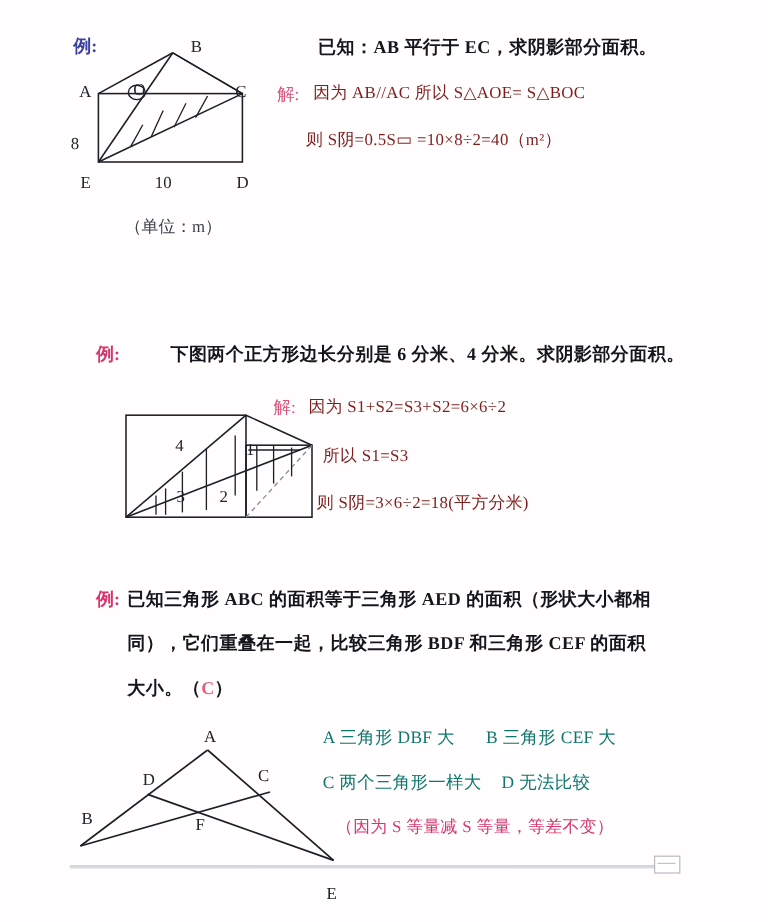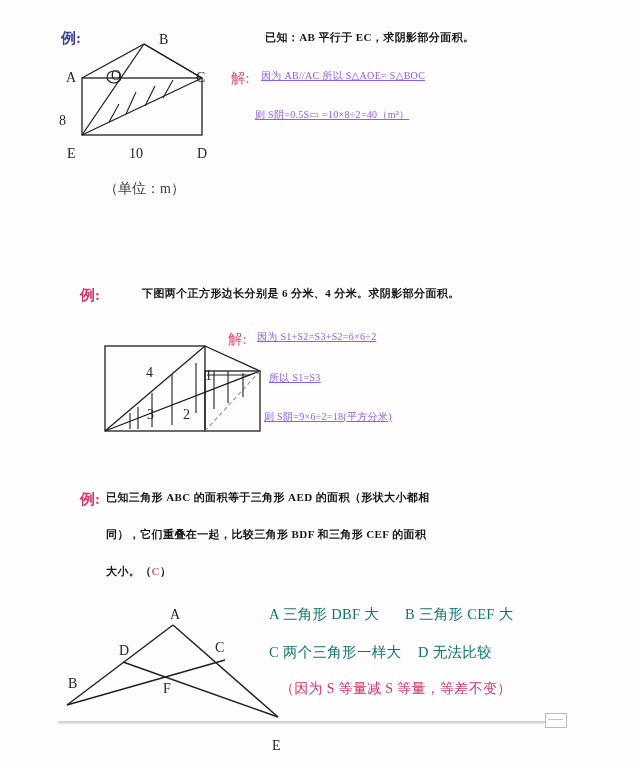--- a/index.html
+++ b/index.html
@@ -30,35 +30,34 @@
     font-family: "Liberation Serif", "DejaVu Serif", serif;
   }
   .ex-mark-blue {
     color: #3a3fa0;
     font-weight: bold;
     font-size: 15px;
   }
   .stmt {
     color: #15161c;
     font-weight: bold;
-    font-size: 11px;
+    font-size: 15px;
     letter-spacing: 0.4px;
     white-space: nowrap;
   }
   .sol-label {
     color: #d9547e;
     font-size: 14.5px;
     white-space: nowrap;
   }
   .sol-text {
-    color: #8b5cf6;
-    font-size: 10px;
+    color: #7f1d1d;
+    font-size: 14px;
     white-space: nowrap;
     letter-spacing: 0.3px;
-    text-decoration: underline;
   }
   .unit-note {
     color: #3a3d46;
     font-size: 14px;
     white-space: nowrap;
   }
   .opt-text {
     color: #0f766e;
     font-size: 14.5px;
     white-space: nowrap;
@@ -160,21 +159,21 @@
   <div class="abs ex-mark" style="left:80px; top:286px;">例:</div>
 
   <div class="abs stmt" style="left:106px; top:286px;margin-left:36px;">下图两个正方形边长分别是 6 分米、4 分米。求阴影部分面积。</div>
 
   <div class="abs sol-label" style="left:228px; top:330px;">解:</div>
 
   <div class="abs sol-text" style="left:257px; top:330px;">因为 S1+S2=S3+S2=6×6÷2</div>
 
   <div class="abs sol-text" style="left:269px; top:371px;">所以 S1=S3</div>
 
-  <div class="abs sol-text" style="left:264px; top:410px;">则 S阴=9×6÷2=18(平方分米)</div>
+  <div class="abs sol-text" style="left:264px; top:410px;">则 S阴=3×6÷2=18(平方分米)</div>
 
   <div class="abs" style="left:100px; top:341px;">
     <svg width="170" height="95" viewBox="0 0 170 95">
 
       <rect x="5" y="5" width="100" height="85" fill="none" stroke="#1d1f26" stroke-width="1.3"></rect>
 
       <rect x="105" y="30" width="55" height="60" fill="none" stroke="#1d1f26" stroke-width="1.3"></rect>
 
       <line x1="5" y1="90" x2="105" y2="5" stroke="#1d1f26" stroke-width="1.3"></line>
 

